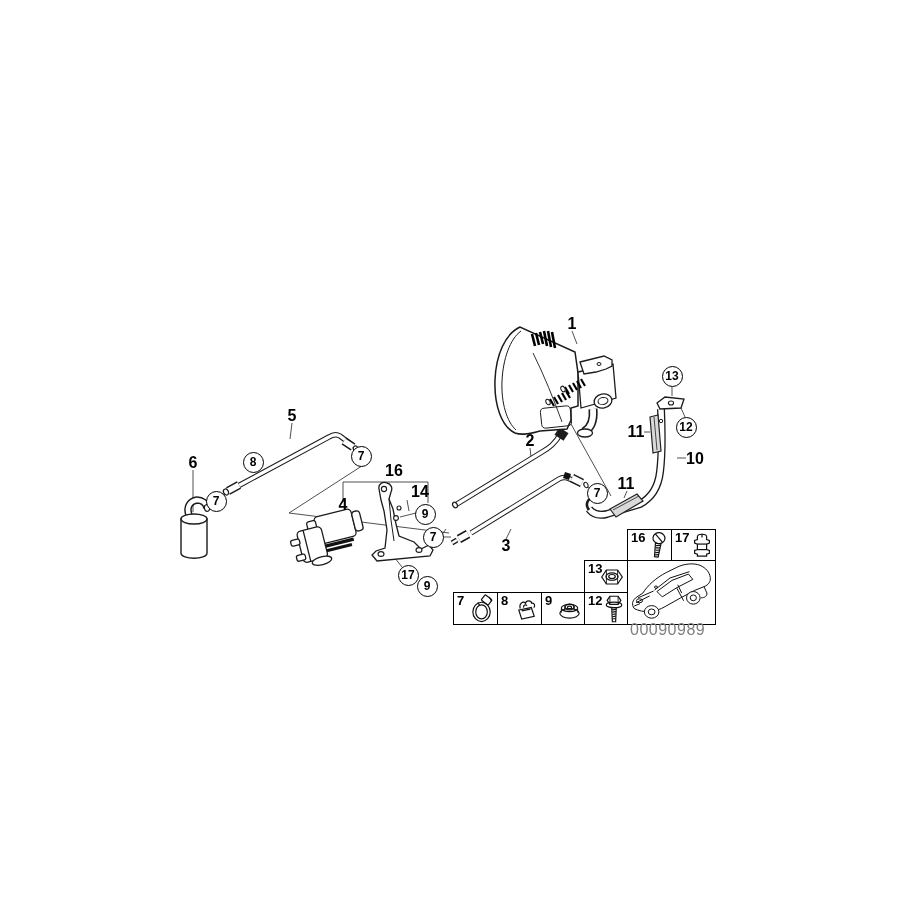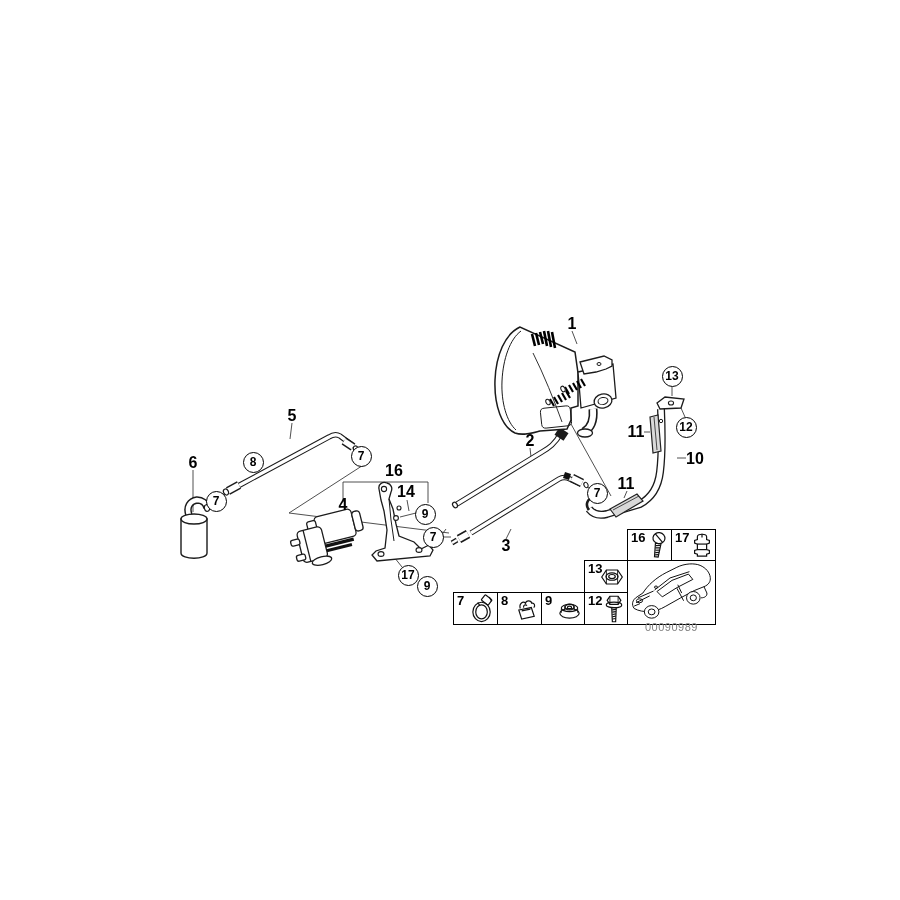--- a/index.html
+++ b/index.html
@@ -5,21 +5,21 @@
   html,body{margin:0;padding:0;}
   body{width:900px;height:900px;background:#fff;font-family:"Liberation Sans",sans-serif;}
   .stage{position:relative;width:900px;height:900px;background:#fff;overflow:hidden;}
   .art{position:absolute;left:0;top:0;}
   .lbl{position:absolute;transform:translate(-50%,-50%);font-weight:bold;font-size:16px;color:#000;line-height:1;white-space:nowrap;}
   .callout{position:absolute;width:21px;height:21px;margin-left:-10.5px;margin-top:-10.5px;border:1.8px solid #000;border-radius:50%;background:#fff;box-sizing:border-box;display:flex;align-items:center;justify-content:center;font-weight:bold;font-size:12px;color:#000;line-height:1;}
   .cell{position:absolute;border:1.2px solid #000;background:#fff;box-sizing:border-box;}
   .cellnum{position:absolute;top:1px;left:3px;font-weight:bold;font-size:13px;color:#000;line-height:1.1;}
   .cellicon{position:absolute;right:1px;top:50%;transform:translateY(-50%);}
   .cellicon svg{display:block;}
-  .drawno{position:absolute;font-size:11px;color:#808080;letter-spacing:.5px;margin-left:15px;}
+  .drawno{position:absolute;font-size:16px;color:#808080;letter-spacing:.5px;}
   svg *{vector-effect:non-scaling-stroke;}
 </style>
 </head>
 <body>
 
 <div class="stage">
 
   <svg class="art" width="900" height="900" viewBox="0 0 900 900">
 
     <g stroke="#3c3c3c" stroke-width="0.9" fill="none">
@@ -166,21 +166,21 @@
     </g>
   </svg>
 
   <div class="lbl" style="left:572px;top:324px">1</div>
   <div class="lbl" style="left:530px;top:441px">2</div>
   <div class="lbl" style="left:506px;top:546px">3</div>
   <div class="lbl" style="left:343px;top:505px">4</div>
   <div class="lbl" style="left:292px;top:416px">5</div>
   <div class="lbl" style="left:193px;top:463px">6</div>
   <div class="lbl" style="left:394px;top:471px">16</div>
-  <div class="lbl" style="left:406px;top:492px">14</div>
+  <div class="lbl" style="left:420px;top:492px">14</div>
   <div class="lbl" style="left:636px;top:432px">11</div>
   <div class="lbl" style="left:695px;top:459px">10</div>
   <div class="lbl" style="left:626px;top:484px">11</div>
 
   <div class="callout" style="left:216px;top:501px">7</div>
   <div class="callout" style="left:253px;top:462px">8</div>
   <div class="callout" style="left:361px;top:456px">7</div>
   <div class="callout" style="left:425px;top:514px">9</div>
   <div class="callout" style="left:433px;top:537px">7</div>
   <div class="callout" style="left:408px;top:575px">17</div>

